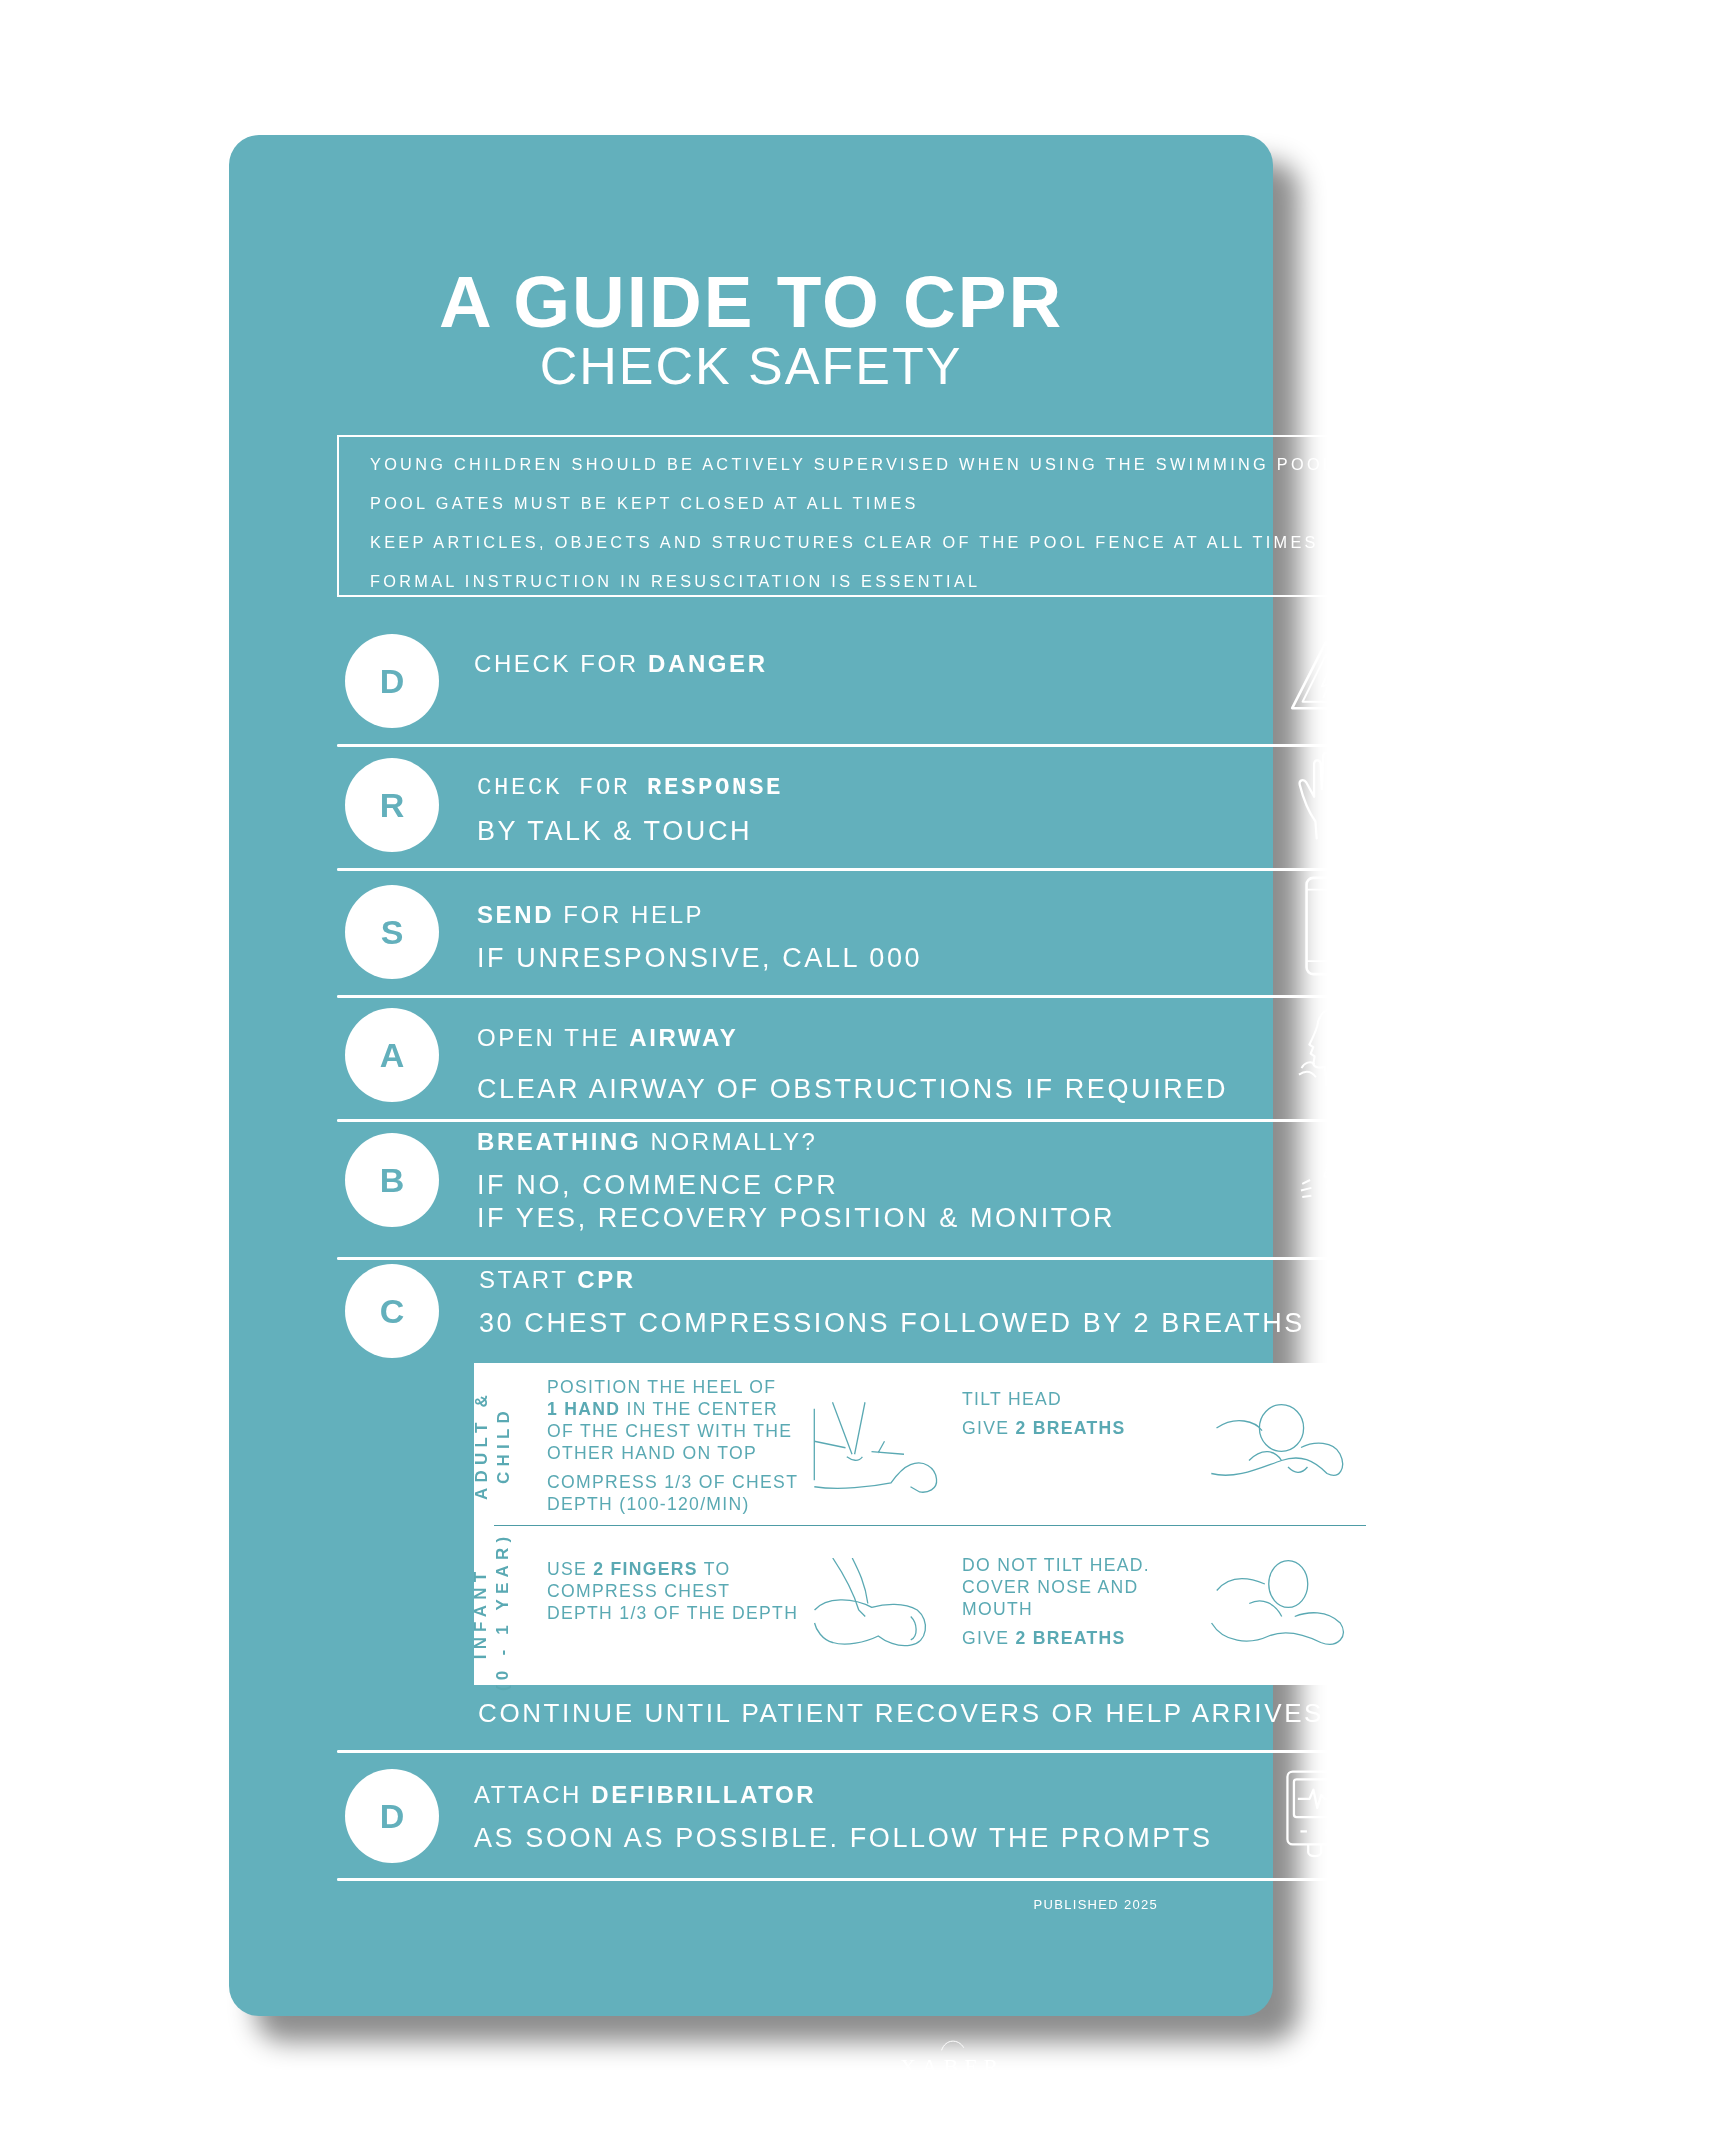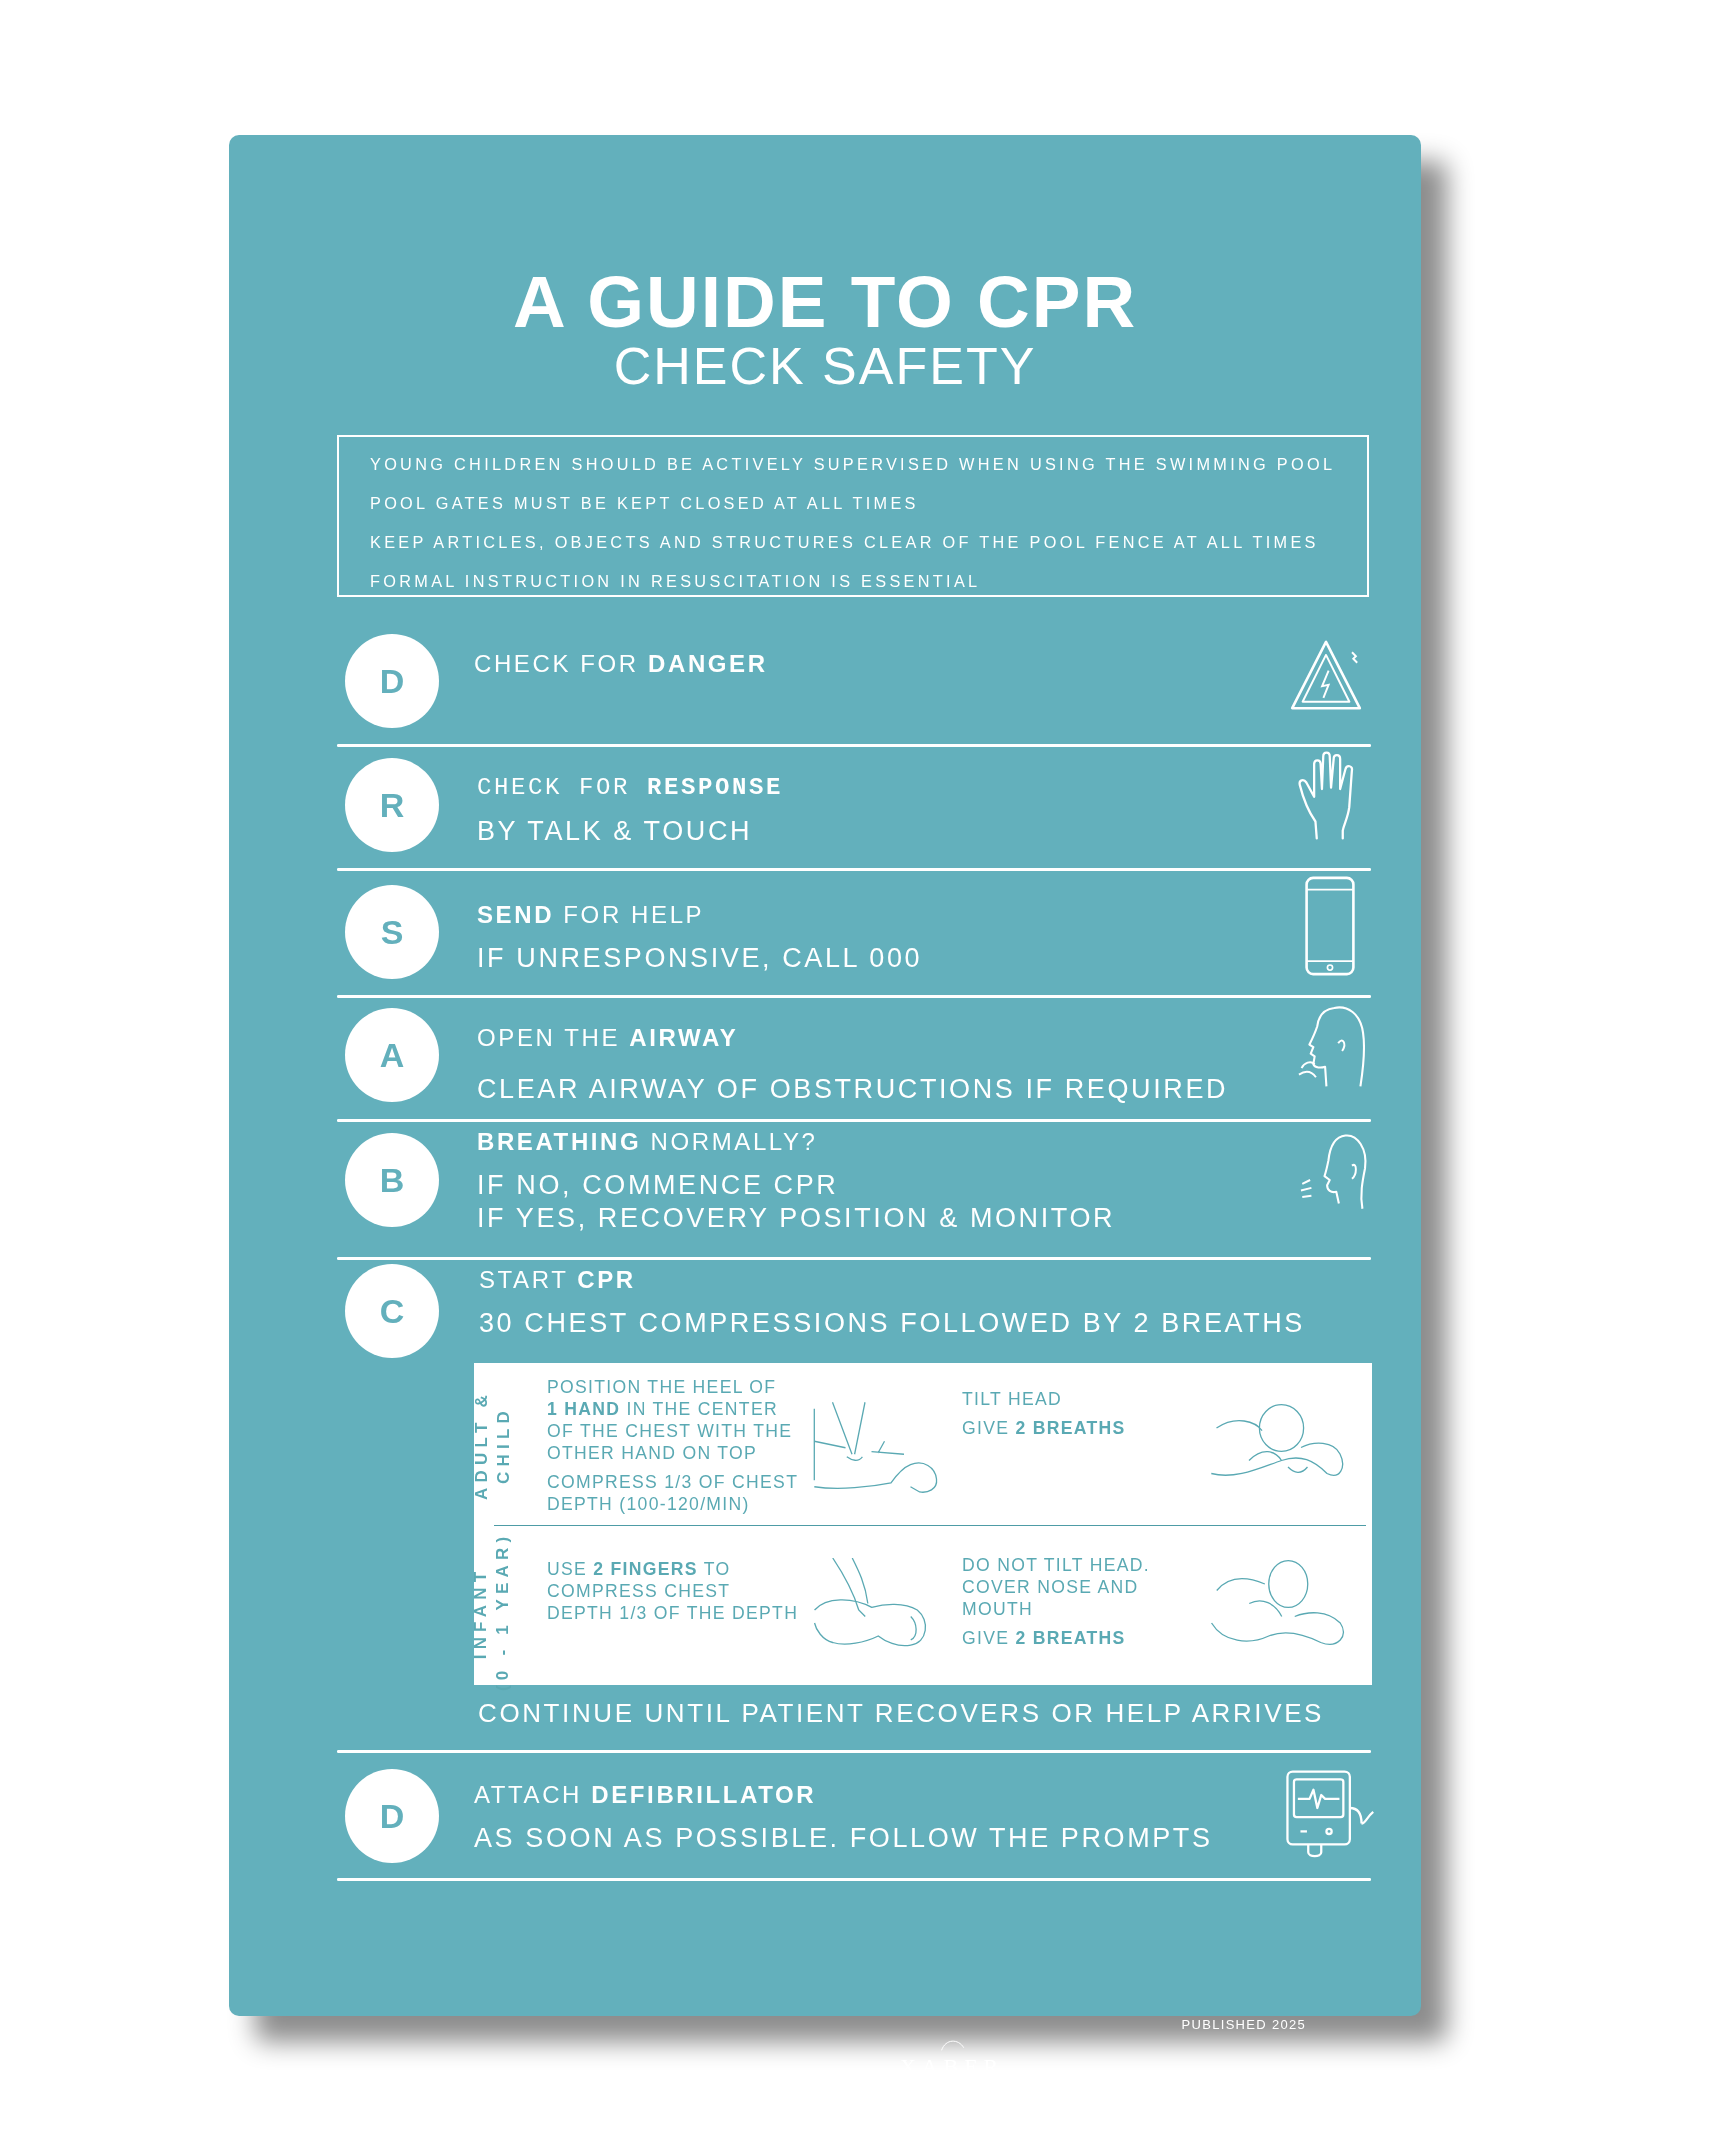--- a/index.html
+++ b/index.html
@@ -1,22 +1,22 @@
 <!DOCTYPE html>
 <html style="font-size:10.4px"><head>
 <meta charset="utf-8">
 <style>
   html, body { margin:0; padding:0; }
   body {
     width:1720px; height:2151px; background:#ffffff; position:relative; overflow:hidden;
     font-family:"Liberation Sans", sans-serif; color:#ffffff;
   }
   .card {
-    position:absolute; left:229px; top:135px; width:1192px; height:1881px;
-    background:#63b0bc; border-radius:10px;
+    position:absolute; left:229px; top:135px; width:1044px; height:1881px;
+    background:#63b0bc; border-radius:30px;
     box-shadow: 26px 26px 26px rgba(0,0,0,0.45);
   }
   .title {
     position:absolute; left:0; width:100%; top:130px; text-align:center;
     font-size:73px; font-weight:bold; letter-spacing:2px; line-height:1;
   }
   .subtitle {
     position:absolute; left:0; width:100%; top:205px; text-align:center;
     font-size:52px; letter-spacing:2px; line-height:1;
   }
@@ -222,15 +222,15 @@
   </div>
   <div class="divider" style="top:1743px;"></div>
 
   <div class="logo">
     <svg width="104" height="65" viewBox="0 0 160 100" style="position:absolute;left:0;top:0;">
       <path d="M64 22 C70 4 90 4 98 18" fill="none" stroke="#fff" stroke-width="1.5"></path>
       <path d="M64 76 C70 96 90 96 98 78" fill="none" stroke="#fff" stroke-width="1.5"></path>
     </svg>
     <div class="logo-text">XABER</div>
   </div>
-  <div class="published" style="top:1882px;text-align:right;">PUBLISHED 2025</div>
+  <div class="published" style="top:1762px;text-align:right;">PUBLISHED 2025</div>
 </div>
 
 
 </body></html>

